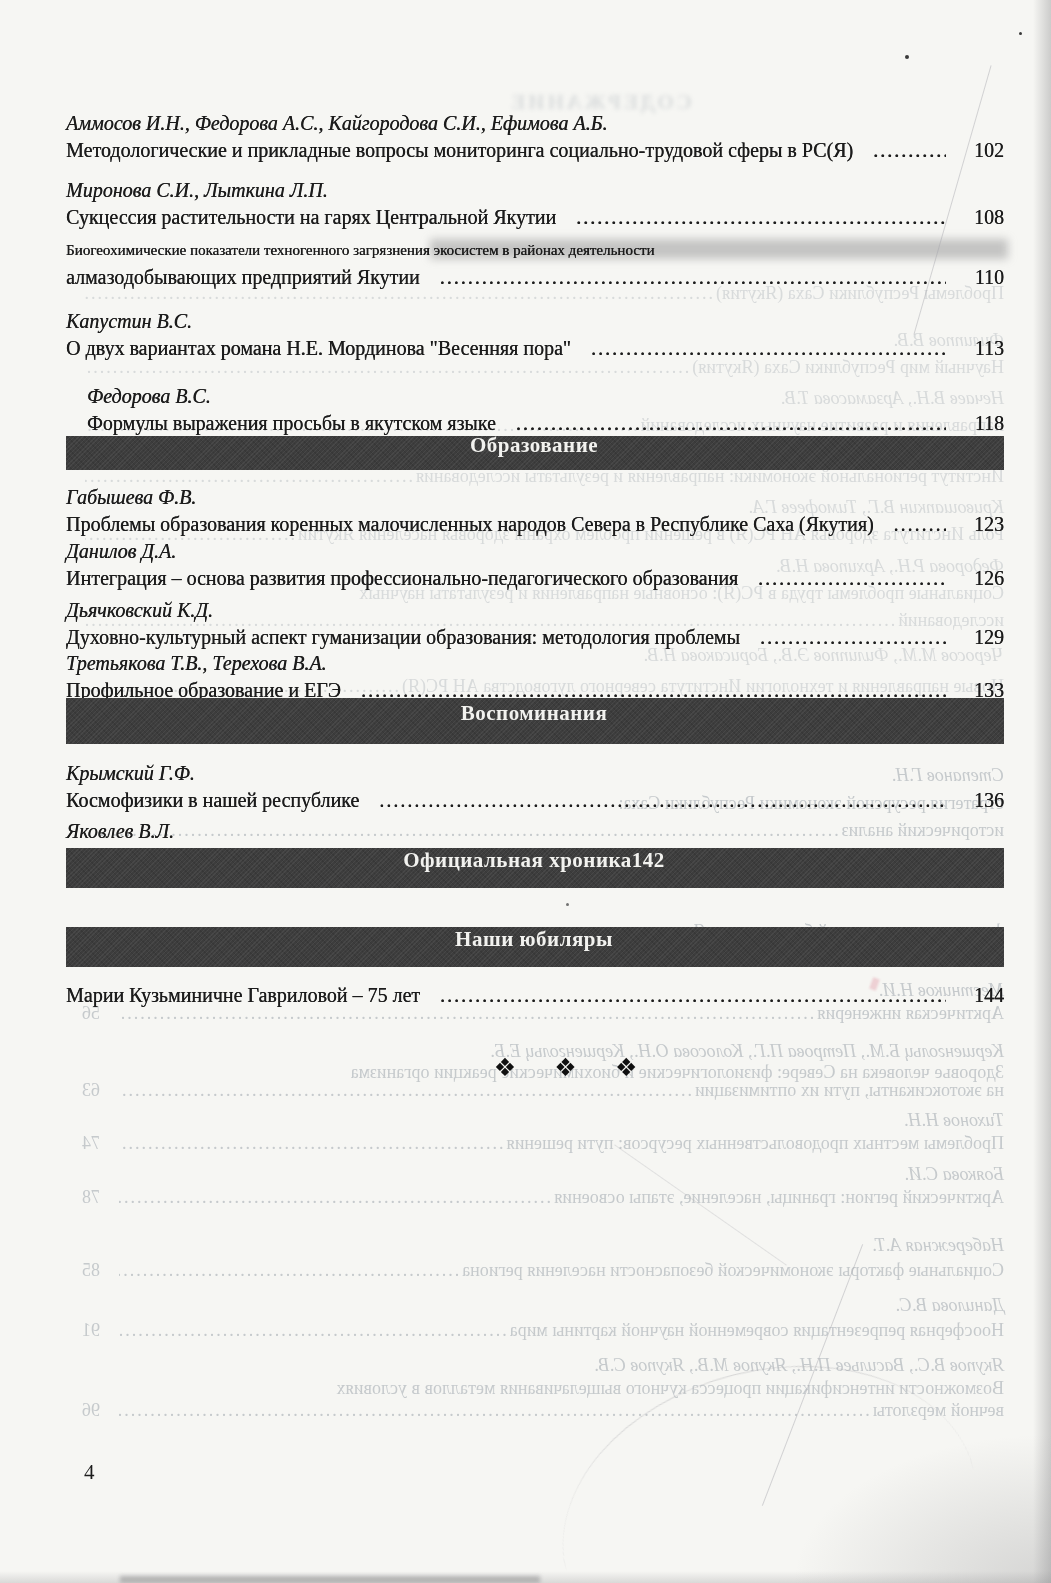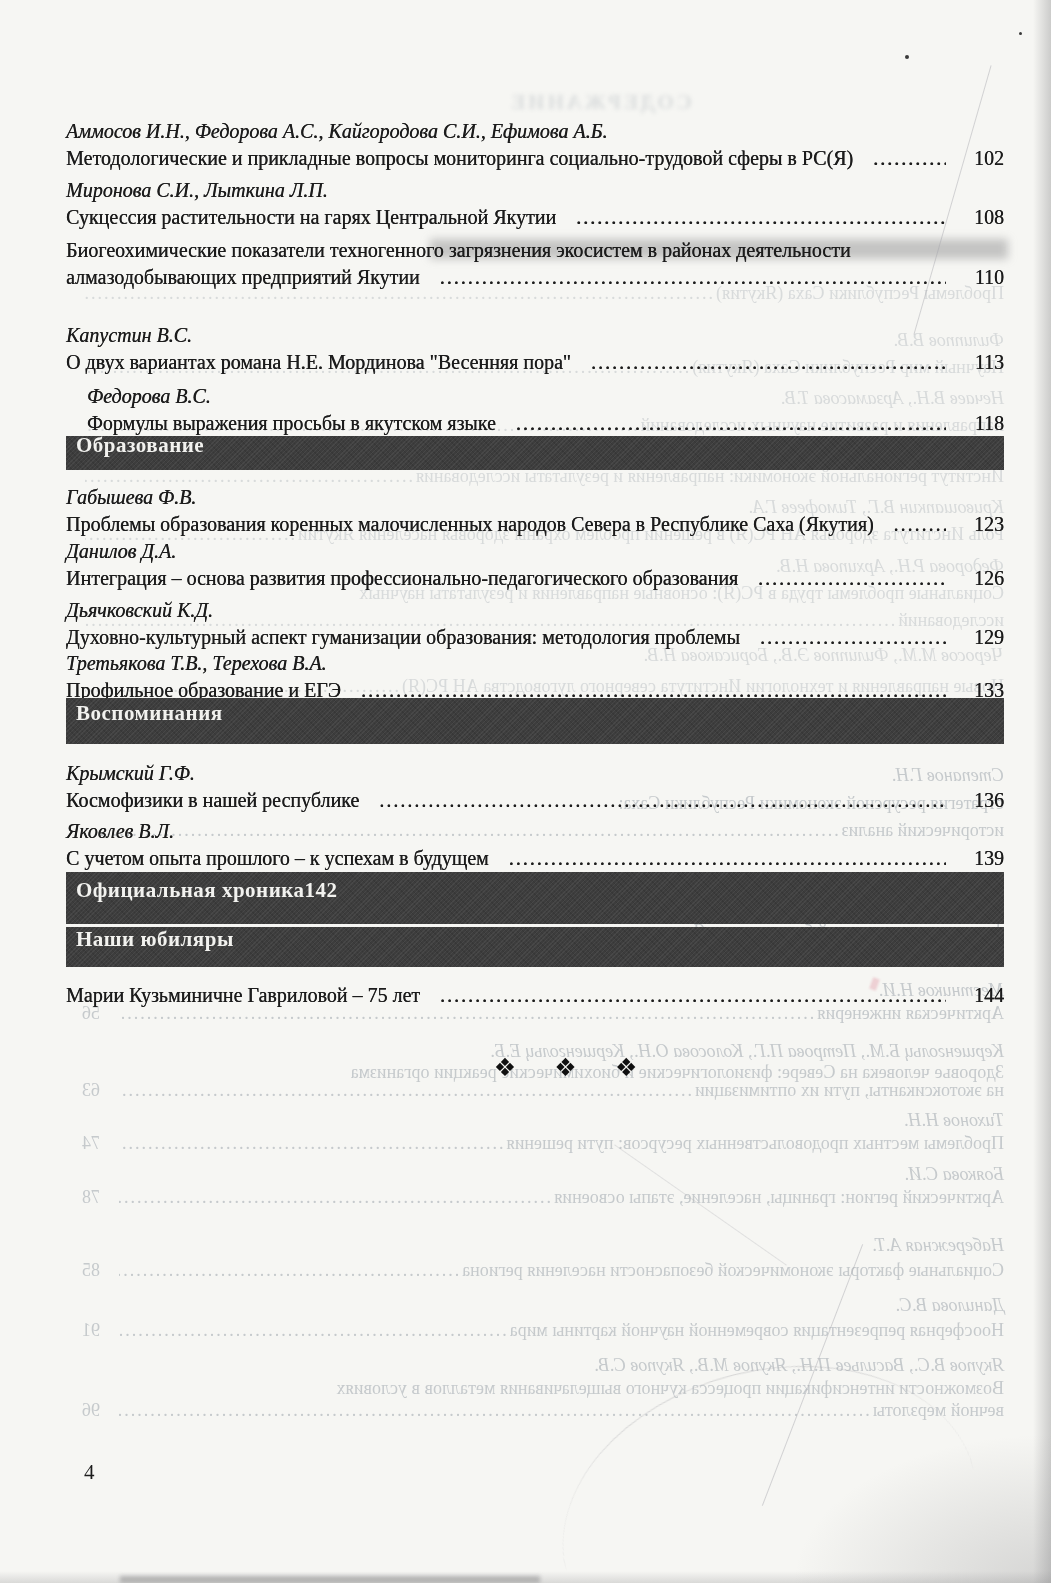--- a/index.html
+++ b/index.html
@@ -46,40 +46,40 @@
   .bl-dots{flex:1 1 auto;overflow:hidden;white-space:nowrap;margin:0 3px;}
   .bl-dots::after,.dots::after{
     content:"....................................................................................................................................................................................................................";
     letter-spacing:2px;}
   .bl-num{min-width:34px;text-align:right;}
   
   .content{position:absolute;left:66px;top:0;width:938px;height:100%;}
   .entry{position:absolute;left:0;right:0;}
   .authors{font-style:italic;font-size:20px;line-height:27px;white-space:nowrap;
     text-shadow:.3px 0 0 currentColor;}
-  .tfull{font-size:20px;line-height:27px;white-space:nowrap;text-shadow:.3px 0 0 currentColor;}
+  .tfull{font-size:15px;line-height:27px;white-space:nowrap;text-shadow:.3px 0 0 currentColor;}
   .tl{display:flex;align-items:baseline;font-size:20px;line-height:27px;
     text-shadow:.3px 0 0 currentColor;gap:17px;}
   .tt{white-space:nowrap;}
   .dots{flex:1 1 auto;overflow:hidden;white-space:nowrap;margin:0 3px;}
   .pg{min-width:38px;text-align:right;}
-  .band{position:absolute;left:0;right:0;display:flex;align-items:center;justify-content:flex-start;
+  .band{position:absolute;left:0;right:0;display:flex;align-items:center;justify-content:center;
     background:#3d3d3d;
     background-image:repeating-linear-gradient(135deg, rgba(255,255,255,.06) 0 1px, rgba(0,0,0,0) 1px 3px),
                      repeating-linear-gradient(45deg, rgba(0,0,0,.10) 0 1px, rgba(0,0,0,0) 1px 4px);
     color:#f2f2ef;font-weight:bold;font-size:21px;letter-spacing:.5px;padding:0 12px 16px 10px;
     box-sizing:border-box;}
   .band-page{font-weight:bold;}
-  .pos-e1{top:118px;} .pos-e2{top:177px;} .pos-e3{top:237px;} .pos-e4{top:322px;}
+  .pos-e1{top:110px;} .pos-e2{top:177px;} .pos-e3{top:237px;} .pos-e4{top:308px;}
   .pos-e5{top:383px;margin-left:21px;}
   .pos-b1{top:436px;height:34px;}
   .pos-e6{top:484px;} .pos-e7{top:538px;} .pos-e8{top:597px;} .pos-e9{top:650px;}
   .pos-b2{top:698px;height:46px;}
   .pos-e10{top:760px;} .pos-e11{top:818px;}
-  .pos-b3{top:872px;height:52px;}
+  .pos-b3{top:848px;height:40px;}
   .pos-b4{top:927px;height:40px;}
   .pos-e12{top:982px;}
   .diamonds{position:absolute;left:0;width:100%;top:1053px;text-align:center;
     font-size:25px;letter-spacing:16px;padding-left:96px;box-sizing:border-box;color:#111;}
   .folio{position:absolute;left:84px;top:1460px;font-size:21px;}
 </style>
 </head>
 <body>
 
 <div class="ghost-heading">СОДЕРЖАНИЕ</div>

